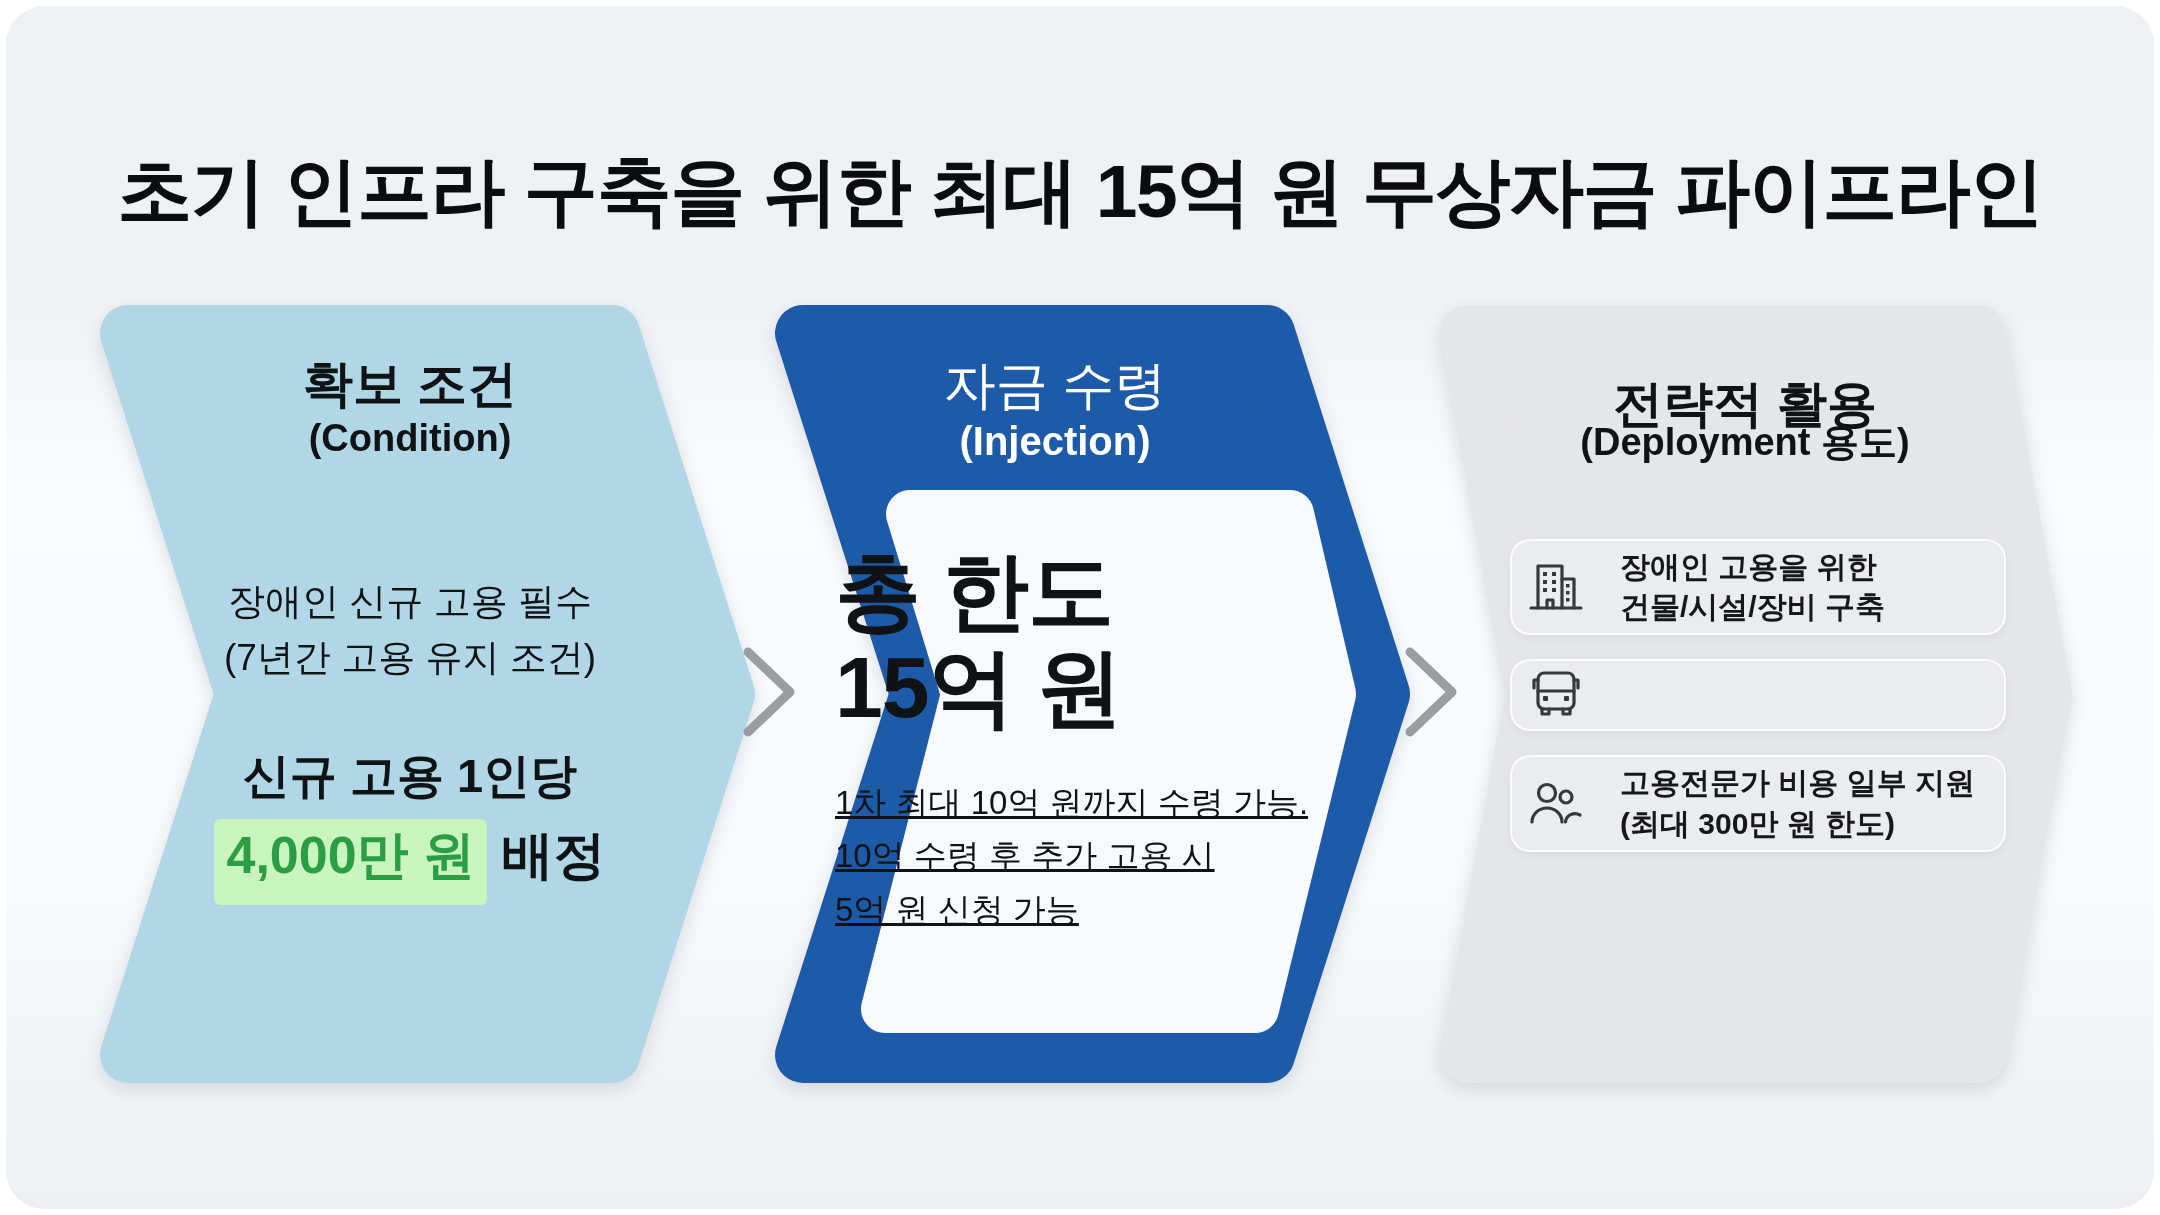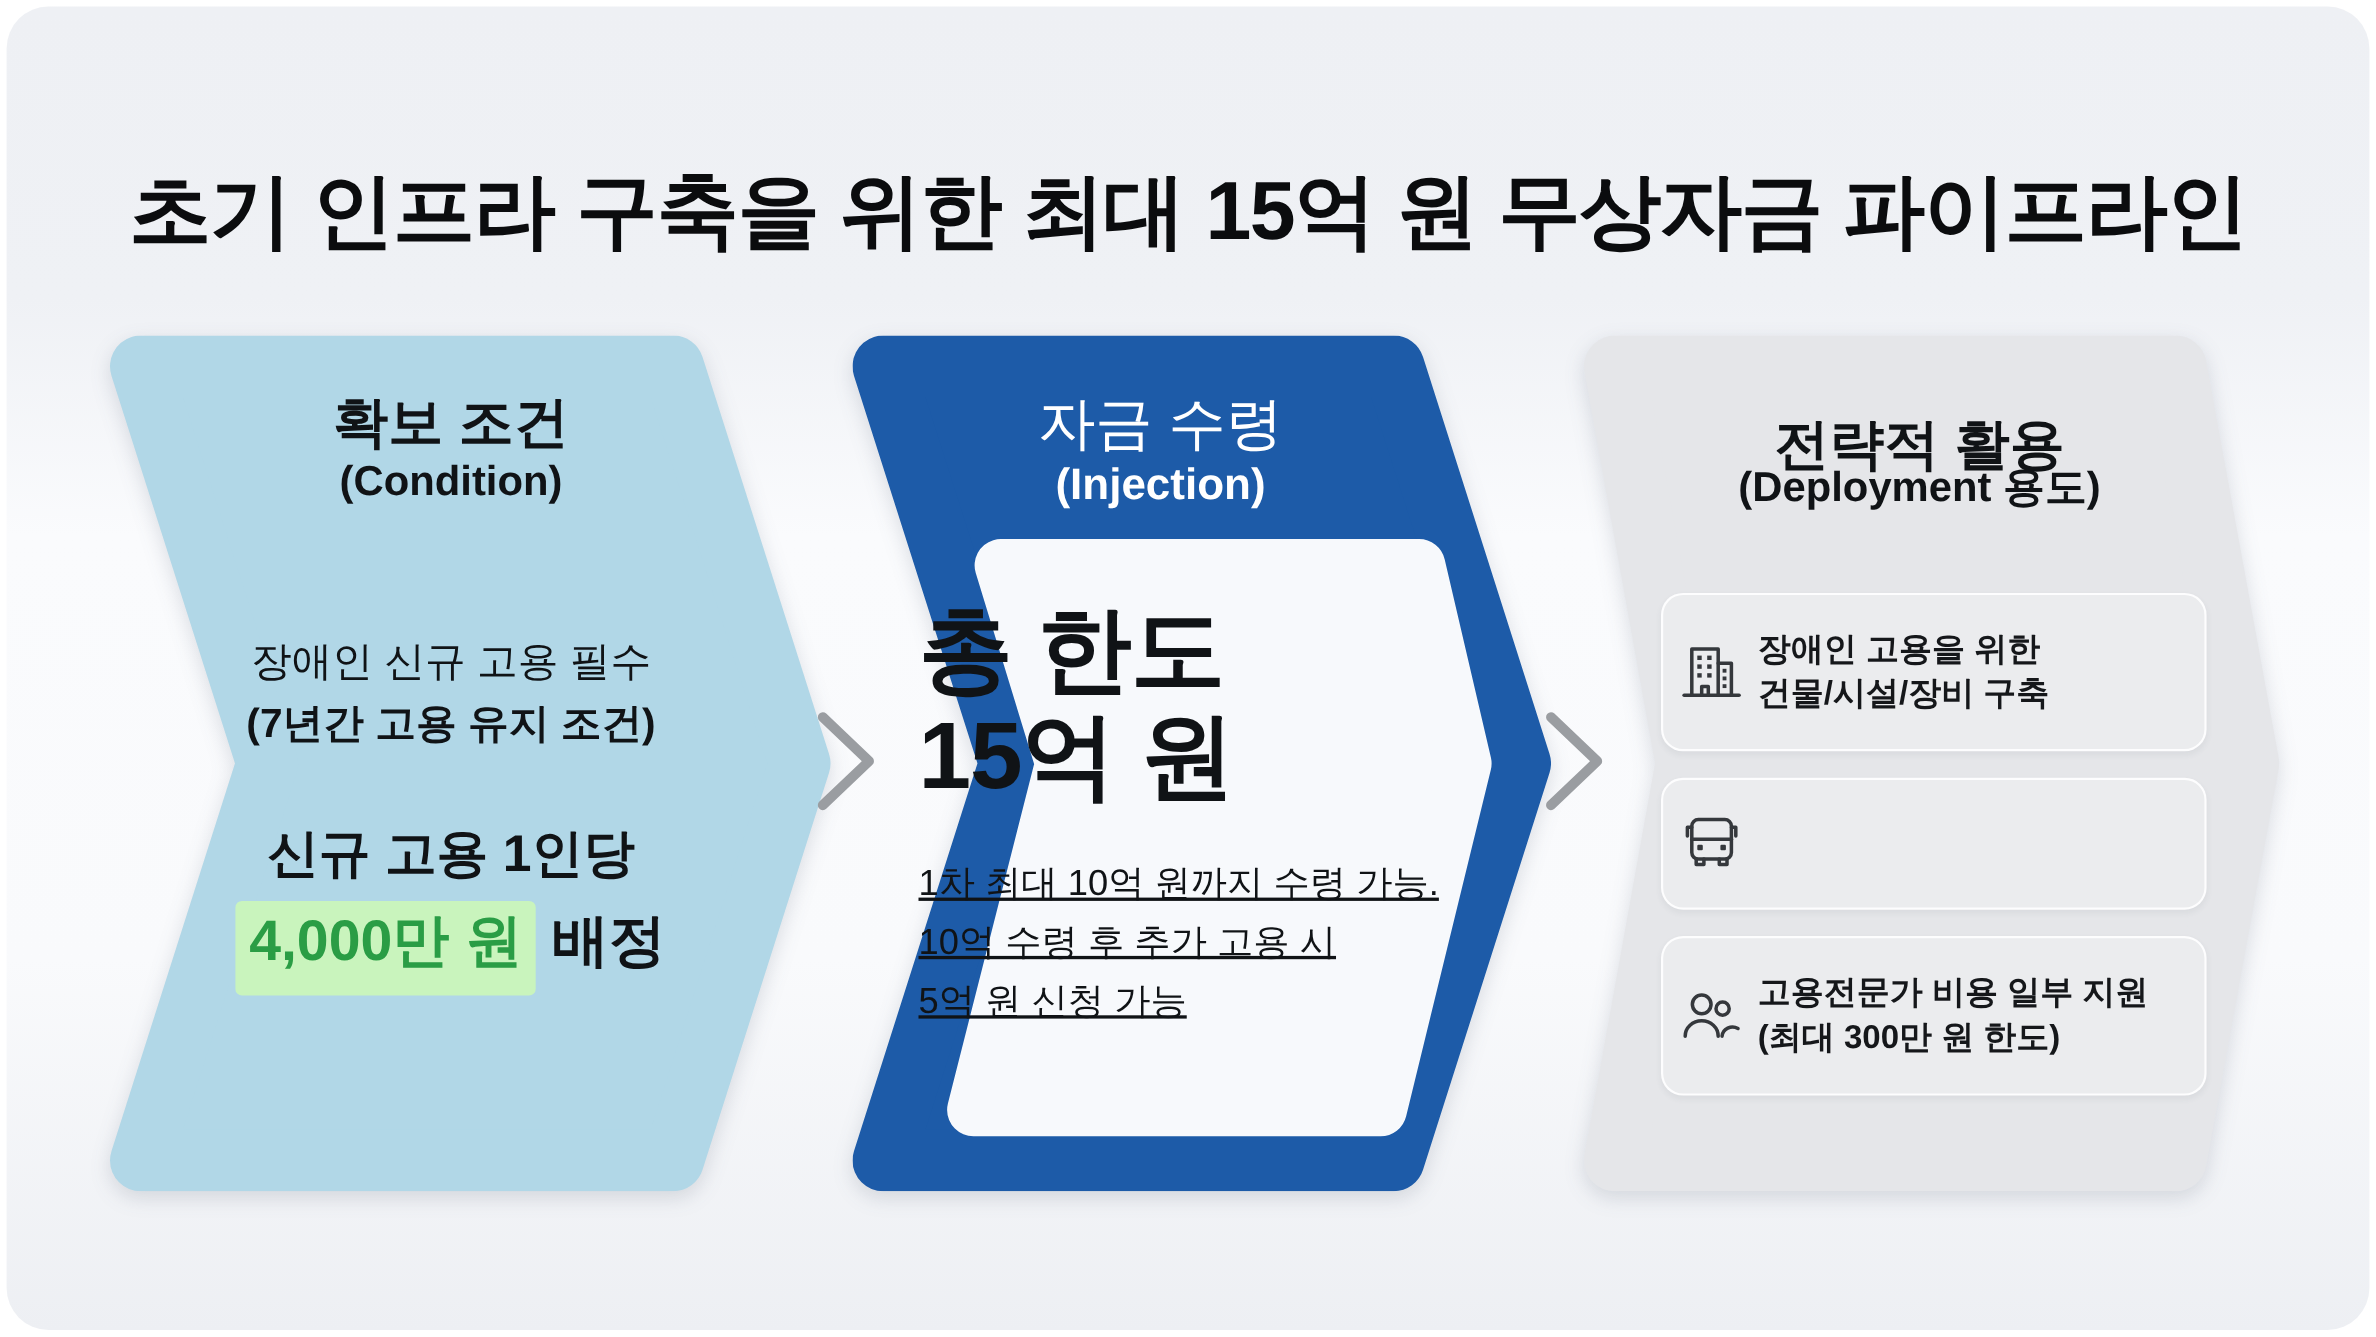--- a/index.html
+++ b/index.html
@@ -30,41 +30,41 @@
   .panel svg.shape{position:absolute;left:0;top:0;filter:drop-shadow(0 6px 9px rgba(50,65,90,.16));}
   .p-left{left:100px;}
   .p-mid{left:775px;}
   .p-right{left:1440px;}
   .abs{position:absolute;text-align:center;white-space:nowrap;}
   
   .pl-head{left:20px;width:580px;}
   .pl-title{top:46px;font-size:50px;font-weight:800;}
   .pl-sub{top:112px;font-size:38px;font-weight:800;}
   .pl-b1{top:272px;font-size:37px;font-weight:500;}
-  .pl-b2{top:328px;font-size:37px;font-weight:700;}
+  .pl-b2{top:328px;font-size:37px;font-weight:400;}
   .pl-e1{top:440px;font-size:47px;font-weight:700;}
   .pl-e2{top:514px;font-size:52px;font-weight:800;}
   .hl{
     color:var(--green-text);background:var(--green-bg);
     display:inline-block;padding:2px 12px 14px 12px;margin-bottom:-14px;border-radius:6px;
   }
   
   .pm-head{left:0;width:560px;color:#ffffff;}
   .pm-title{top:46px;font-size:52px;font-weight:400;}
   .pm-sub{top:114px;font-size:40px;font-weight:800;}
   .pm-card{position:absolute;left:60px;top:238px;width:560px;text-align:left;}
   .pm-big{font-size:86px;font-weight:800;line-height:1.12;letter-spacing:-1px;}
   .pm-detail{margin-top:40px;font-size:33px;line-height:1.62;font-weight:500;white-space:nowrap;text-decoration:underline;}
   
   .pr-head{left:0;width:610px;}
   .pr-title{top:46px;font-size:50px;font-weight:800;margin-top:20px;}
   .pr-sub{top:112px;font-size:38px;font-weight:800;}
   .r-items{position:absolute;left:70px;top:234px;width:496px;display:flex;flex-direction:column;gap:24px;}
   .r-item{
-    display:flex;align-items:center;gap:14px;padding:30px 16px;
+    display:flex;align-items:center;gap:36px;padding:6px 16px;
     background:var(--item-bg);border:2px solid rgba(255,255,255,.9);border-radius:20px;
     box-shadow:0 3px 6px rgba(60,70,90,.07);min-height:64px;box-sizing:border-box;
   }
   .r-item .txt{font-size:30px;font-weight:600;line-height:1.34;color:#15171a;text-align:left;}
   .r-item .txt div{white-space:nowrap;}
   .r-item .txt div:empty{display:none;}
   .icon{flex:0 0 auto;display:block;}
   .sep{position:absolute;top:642px;}
 </style>
 </head>

